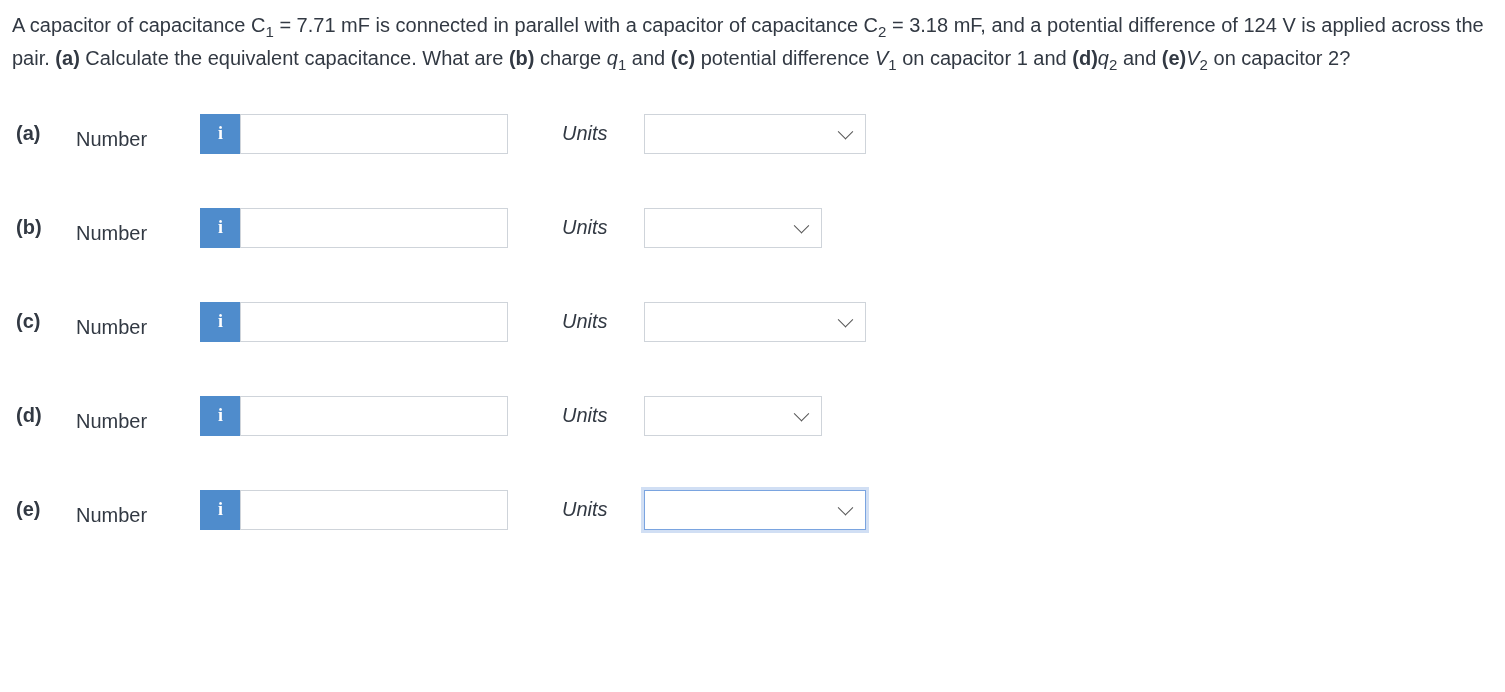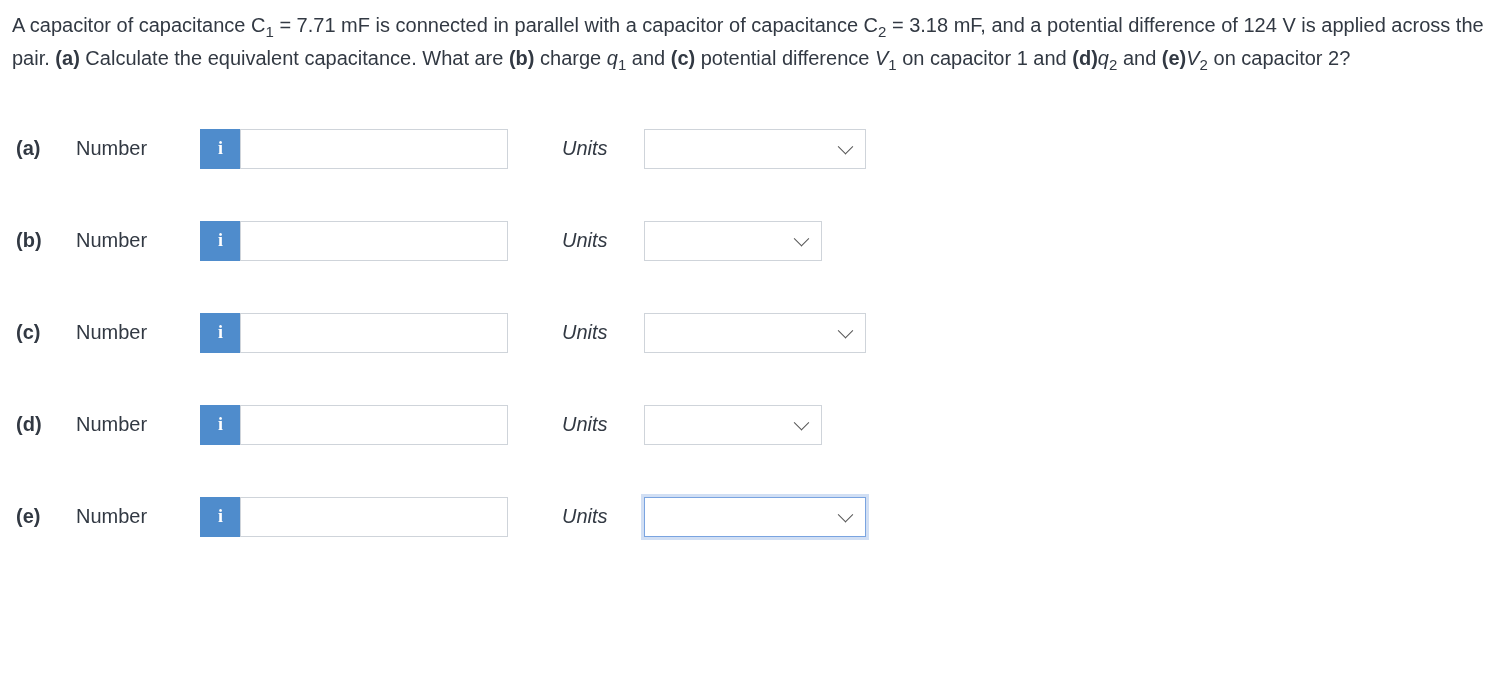--- a/index.html
+++ b/index.html
@@ -4,38 +4,39 @@
 <style>
   body {
     font-family: Arial, Helvetica, sans-serif;
     color: #323943;
     font-size: 20px;
     margin: 0;
     padding: 10px 12px;
     line-height: 1.55;
   }
   .question-text {
-    margin-bottom: 52px;
+    margin-bottom: 36px;
   }
   sub {
     font-size: 0.75em;
     vertical-align: sub;
   }
   .answer-row {
     display: flex;
     align-items: center;
     margin-bottom: 52px;
     padding-left: 4px;
   }
   .part-label {
     width: 60px;
     font-weight: 700;
   }
   .number-label {
     width: 124px;
+    margin-top: 11px;
   }
   .units-label {
     width: 82px;
     font-style: italic;
   }
   .input-group {
     display: flex;
     align-items: stretch;
     height: 40px;
     margin-right: 54px;

